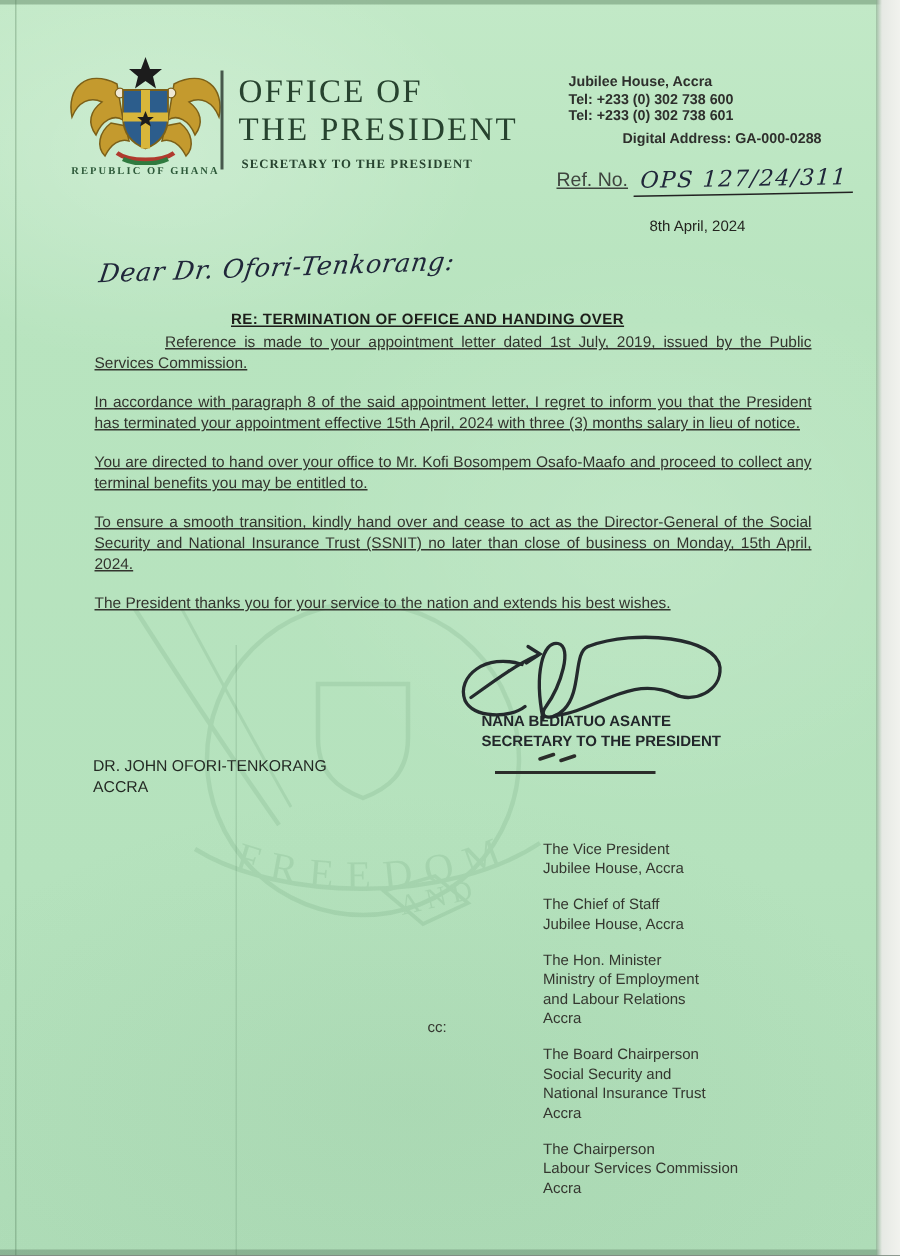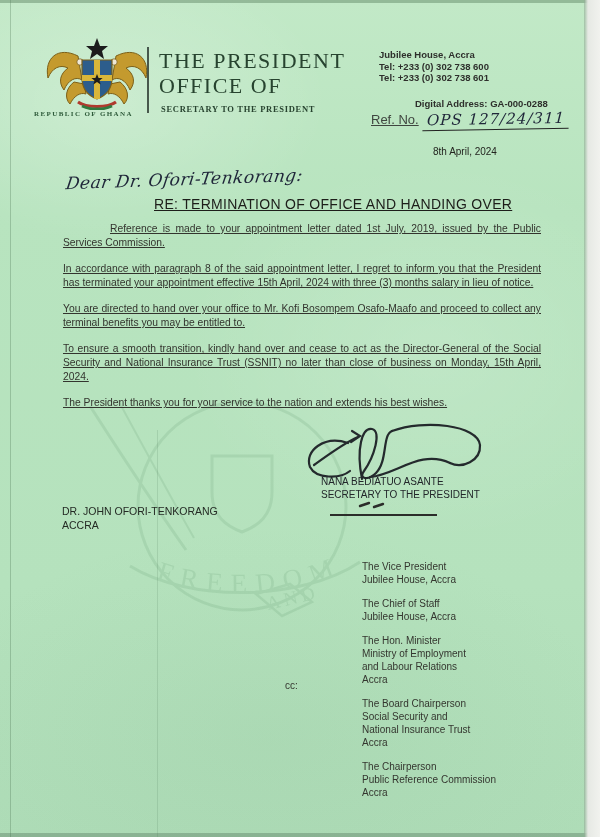--- a/index.html
+++ b/index.html
@@ -16,49 +16,49 @@
   .edge-top{position:absolute;top:0;left:0;right:0;height:3px;background:rgba(90,128,96,0.45);}
   .edge-bottom{position:absolute;bottom:0;left:0;right:0;height:4px;background:rgba(75,105,82,0.35);}
   .edge-right{position:absolute;top:0;right:0;width:16px;height:100%;
     background:linear-gradient(90deg, rgba(130,160,135,0.55) 0px, #e6e9e4 4px, #f1f2ee 100%);}
   .fold-left{position:absolute;top:0;left:10px;width:1px;height:100%;background:rgba(60,100,70,0.28);}
   .fold-mid{position:absolute;top:430px;left:157px;width:1px;height:407px;background:rgba(70,110,80,0.16);}
 
   .abs{position:absolute;}
 
   
-  .republic{left:34px;top:110px;width:126px;
+  .republic{left:34px;top:110px;width:126px;text-align:center;
     font-family:"Liberation Serif",serif;font-weight:bold;font-size:7px;
     letter-spacing:1.4px;color:#2e5a3a;}
   .lh-divider{left:147px;top:47px;width:2px;height:66px;background:#47584c;}
   .org-name{left:159px;top:48px;font-family:"Liberation Serif",serif;
     font-size:22px;line-height:25px;letter-spacing:1.5px;color:#27432f;}
   .org-subtitle{left:161px;top:104px;font-family:"Liberation Serif",serif;
     font-weight:bold;font-size:8.5px;letter-spacing:0.7px;color:#27432f;}
   .contact{left:379px;top:49px;font-weight:bold;font-size:9.5px;line-height:11.5px;color:#2e2f2c;}
-  .contact .digital{margin-top:14px;padding-left:36px;}
+  .contact .digital{margin-top:3px;padding-left:36px;}
   .ref-row{left:371px;top:110px;white-space:nowrap;}
   .ref-label{font-size:13px;color:#3f453f;text-decoration:underline;}
   .handwriting{font-family:"DejaVu Serif",serif;font-style:italic;color:#20273a;}
   .ref-value{display:inline-block;font-size:15px;letter-spacing:1px;
     border-bottom:1.5px solid #222;padding:0 4px 1px 4px;transform:skewX(-4deg) rotate(-1deg);}
   .date-line{left:433px;top:146px;font-size:10px;color:#23241f;}
 
   .salutation{left:66px;top:169px;font-size:17px;letter-spacing:0.5px;
     transform:rotate(-2deg) skewX(-10deg);}
-  .subject{left:154px;top:196px;font-weight:normal;font-size:14px;letter-spacing:0.3px;
+  .subject{left:154px;top:208px;font-weight:bold;font-size:10px;letter-spacing:0.3px;
     color:#1d1e1a;text-decoration:underline;}
 
   .body-text{left:63px;top:218px;width:478px;font-size:10.3px;line-height:14px;
     text-align:justify;color:#33342e;}
   .body-text p{margin:4px 0 12px 0;text-decoration:underline;}
   .body-text p.indent{text-indent:47px;}
 
   .sig-scribble{left:300px;top:421px;pointer-events:none;}
-  .sig-block{left:321px;top:475px;font-weight:normal;font-size:10px;line-height:13px;color:#22262a;}
+  .sig-block{left:321px;top:475px;font-weight:bold;font-size:10px;line-height:13px;color:#22262a;}
   .sig-dashes{left:358px;top:500px;}
   .sig-underline{left:330px;top:514px;width:107px;height:2px;background:#2b2d2a;}
 
   .addressee{left:62px;top:505px;font-weight:normal;font-size:10.5px;line-height:13.5px;color:#242a24;}
 
   .cc-block{left:285px;top:560px;display:flex;font-size:10px;line-height:13px;color:#34362f;align-items:center;}
   .cc-label{width:33px;}
   .cc-entry{margin-bottom:11px;margin-left:44px;}
 
   .watermark{left:60px;top:398px;opacity:0.12;pointer-events:none;}
@@ -106,22 +106,22 @@
     <polygon points="53,36 54.6,40 58.6,40 55.6,42.4 56.6,46.4 53,44 49.4,46.4 50.4,42.4 47.4,40 51.4,40" fill="#1c1c1c"></polygon>
 
     <path d="M34,64 C42,70 64,70 72,64" fill="none" stroke="#b03a2e" stroke-width="3"></path>
     <path d="M38,68 C46,72 60,72 68,68" fill="none" stroke="#2f7a3f" stroke-width="3"></path>
   </svg>
 
   <div class="abs republic">REPUBLIC OF GHANA</div>
   <div class="abs lh-divider"></div>
 
   <div class="abs org-name">
+    <div>OFFICE OF</div>
     <div>THE PRESIDENT</div>
-    <div>OFFICE OF</div>
   </div>
   <div class="abs org-subtitle">SECRETARY TO THE PRESIDENT</div>
 
   <div class="abs contact">
     <div>Jubilee House, Accra</div>
     <div>Tel: +233 (0) 302 738 600</div>
     <div>Tel: +233 (0) 302 738 601</div>
     <div class="digital">Digital Address: GA-000-0288</div>
   </div>
 
@@ -188,21 +188,21 @@
         <div>Accra</div>
       </div>
       <div class="cc-entry">
         <div>The Board Chairperson</div>
         <div>Social Security and</div>
         <div>National Insurance Trust</div>
         <div>Accra</div>
       </div>
       <div class="cc-entry">
         <div>The Chairperson</div>
-        <div>Public Reference Commission</div>
+        <div>Labour Services Commission</div>
         <div>Accra</div>
       </div>
     </div>
   </div>
 
   <div class="fold-left"></div>
   <div class="fold-mid"></div>
   <div class="edge-top"></div>
   <div class="edge-bottom"></div>
   <div class="edge-right"></div>

